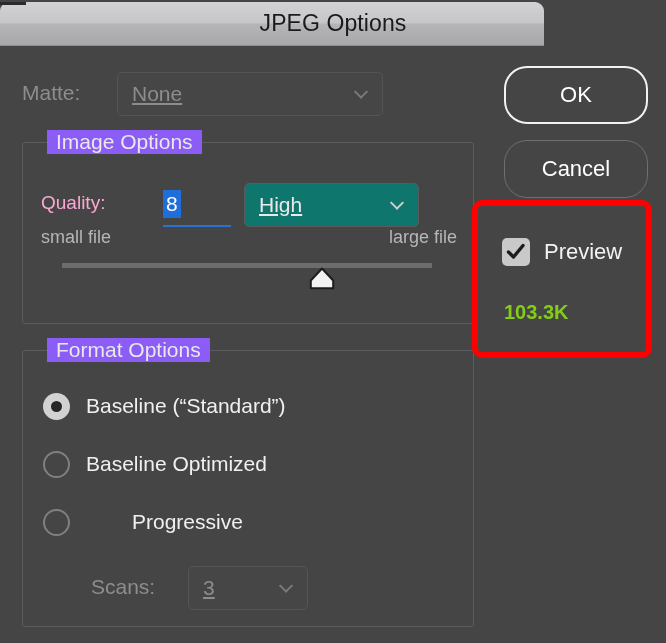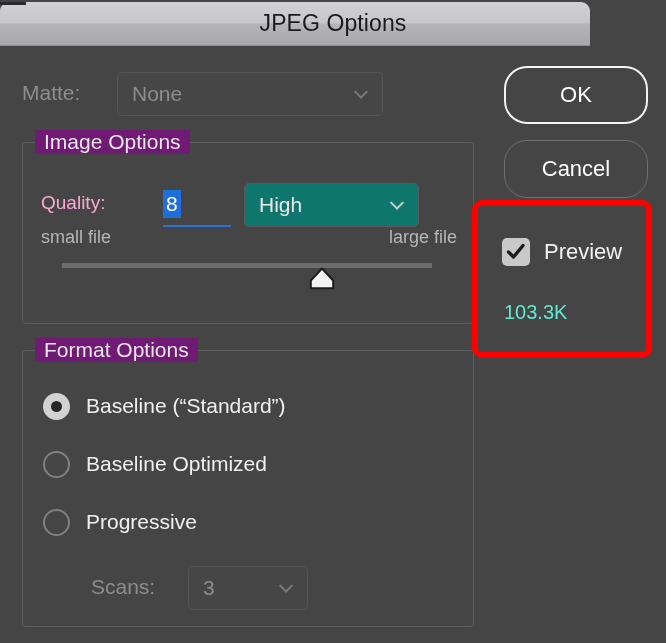--- a/index.html
+++ b/index.html
@@ -21,21 +21,21 @@
     height: 643px;
     background: #454545;
     overflow: hidden;
   }
 
   
   .titlebar {
     position: absolute;
     left: 0;
     top: 2px;
-    width: 590px;
+    width: 544px;
     height: 44px;
     background: linear-gradient(to bottom, #d2d2d4 0%, #c6c6c8 48%, #b5b5b8 52%, #a8a8ac 100%);
     border-top-left-radius: 9px;
     border-top-right-radius: 9px;
     border-bottom: 1px solid #8e8e92;
     box-sizing: border-box;
   }
   .titlebar-text {
     position: absolute;
     left: 0;
@@ -85,20 +85,21 @@
   }
   .select-value {
     position: absolute;
     left: 14px;
     top: 0;
     bottom: 0;
     display: flex;
     align-items: center;
     color: #e9e9e9;
     font-size: 21px;
+    text-decoration: underline;
   }
   .select.disabled .select-value {
     color: #8d8d8d;
   }
   .chev {
     position: absolute;
     right: 14px;
     top: 50%;
     transform: translateY(-60%);
     width: 12px;
@@ -129,23 +130,23 @@
   
   .fieldset {
     position: absolute;
     box-sizing: border-box;
     border: 1px solid #5c5c5c;
     border-radius: 3px;
   }
   .legend {
     position: absolute;
     top: -13px;
-    left: 12px;
+    left: 24px;
     padding: 0 9px;
-    background: #701a75;
+    background: #8b5cf6;
     color: #e8e8e8;
     font-size: 21px;
     line-height: 24px;
   }
 
   #image-options {
     left: 22px;
     top: 142px;
     width: 452px;
     height: 182px;
@@ -358,22 +359,23 @@
   }
   .preview-label {
     margin-left: 14px;
     color: #f2f2f2;
     font-size: 22px;
   }
   #file-size {
     position: absolute;
     left: 504px;
     top: 301px;
-    color: #5eead4;
+    color: #84cc16;
     font-size: 20px;
+    font-weight: bold;
   }
 
   
   #highlight-box {
     position: absolute;
     left: 472px;
     top: 200px;
     width: 180px;
     height: 158px;
     box-sizing: border-box;
@@ -432,21 +434,21 @@
     <div class="radio-row" style="top:40px;">
       <span class="radio on"></span>
       <span class="radio-label">Baseline (“Standard”)</span>
     </div>
 
     <div class="radio-row" style="top:98px;">
       <span class="radio off"></span>
       <span class="radio-label">Baseline Optimized</span>
     </div>
 
-    <div class="radio-row" style="top:156px;">
+    <div class="radio-row" style="top:156px;gap:46px;">
       <span class="radio off"></span>
       <span class="radio-label">Progressive</span>
     </div>
 
     <div class="scans-row">
       <div class="scans-label">Scans:</div>
       <div class="select disabled" id="scans-select">
         <span class="select-value">3</span>
         <span class="chev"></span>
       </div>

